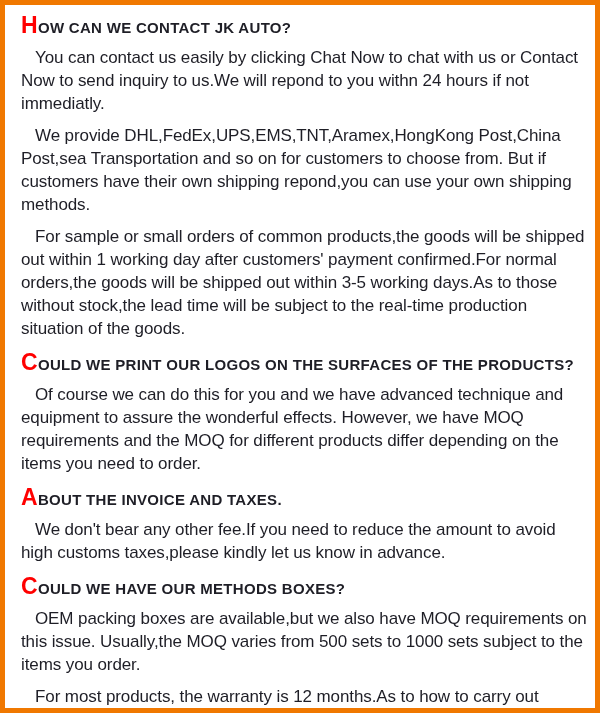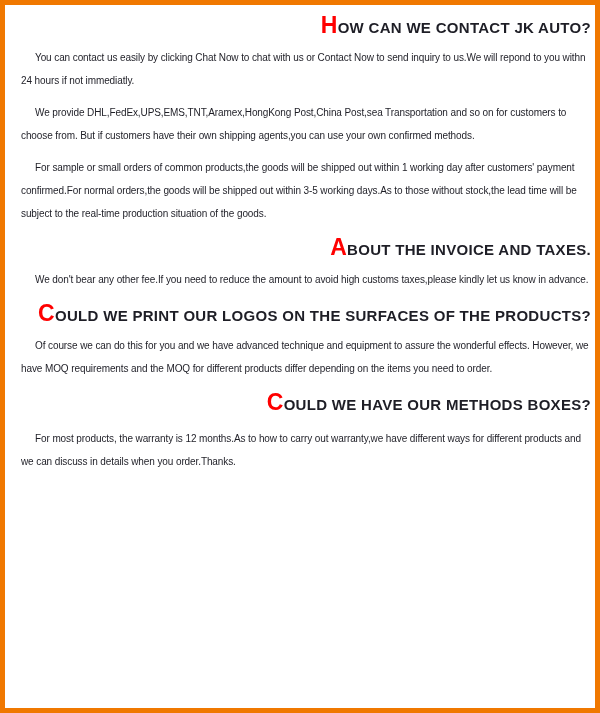--- a/index.html
+++ b/index.html
@@ -20,65 +20,65 @@
   }
   .faq-section { margin: 0 0 9px 0; }
   .faq-heading {
     margin: 0 0 5px 0;
     font-size: 15px;
     font-weight: bold;
     line-height: 26px;
     letter-spacing: 0.3px;
     color: var(--text-color, #1E1E26);
     white-space: nowrap;
-    text-align: right;
   }
   .dropcap {
     font-size: 23px;
     font-weight: bold;
     color: var(--dropcap-color, #FF0000);
   }
   .faq-body {
     margin: 0;
-    font-size: 10px;
+    font-size: 17px;
     line-height: 23px;
     letter-spacing: -0.1px;
     color: var(--text-color, #1E1E26);
     text-indent: 14px;
   }
 </style>
 </head>
 <body>
 
 <div class="page">
 
   <section class="faq-section">
     <h2 class="faq-heading"><span class="dropcap">H</span><span>OW CAN WE CONTACT JK AUTO?</span></h2>
     <p class="faq-body">You can contact us easily by clicking Chat Now to chat with us or Contact Now to send inquiry to us.We will repond to you withn 24 hours if not immediatly.</p>
   </section>
 
   <section class="faq-section">
-    <p class="faq-body">We provide DHL,FedEx,UPS,EMS,TNT,Aramex,HongKong Post,China Post,sea Transportation and so on for customers to choose from. But if customers have their own shipping agents,you can use your own confirmed methods.</p>
+    <p class="faq-body">We provide DHL,FedEx,UPS,EMS,TNT,Aramex,HongKong Post,China Post,sea Transportation and so on for customers to choose from. But if customers have their own shipping repond,you can use your own shipping methods.</p>
   </section>
 
   <section class="faq-section">
     <p class="faq-body">For sample or small orders of common products,the goods will be shipped out within 1 working day after customers' payment confirmed.For normal orders,the goods will be shipped out within 3-5 working days.As to those without stock,the lead time will be subject to the real-time production situation of the goods.</p>
+  </section>
+
+  <section class="faq-section">
+    <h2 class="faq-heading"><span class="dropcap">C</span><span>OULD WE PRINT OUR LOGOS ON THE SURFACES OF THE PRODUCTS?</span></h2>
+    <p class="faq-body">Of course we can do this for you and we have advanced technique and equipment to assure the wonderful effects. However, we have MOQ requirements and the MOQ for different products differ depending on the items you need to order.</p>
   </section>
 
   <section class="faq-section">
     <h2 class="faq-heading"><span class="dropcap">A</span><span>BOUT THE INVOICE AND TAXES.</span></h2>
     <p class="faq-body">We don't bear any other fee.If you need to reduce the amount to avoid high customs taxes,please kindly let us know in advance.</p>
   </section>
 
   <section class="faq-section">
-    <h2 class="faq-heading"><span class="dropcap">C</span><span>OULD WE PRINT OUR LOGOS ON THE SURFACES OF THE PRODUCTS?</span></h2>
-    <p class="faq-body">Of course we can do this for you and we have advanced technique and equipment to assure the wonderful effects. However, we have MOQ requirements and the MOQ for different products differ depending on the items you need to order.</p>
-  </section>
-
-  <section class="faq-section">
     <h2 class="faq-heading"><span class="dropcap">C</span><span>OULD WE HAVE OUR METHODS BOXES?</span></h2>
+    <p class="faq-body">OEM packing boxes are available,but we also have MOQ requirements on this issue. Usually,the MOQ varies from 500 sets to 1000 sets subject to the items you order.</p>
   </section>
 
   <section class="faq-section">
     <p class="faq-body">For most products, the warranty is 12 months.As to how to carry out warranty,we have different ways for different products and we can discuss in details when you order.Thanks.</p>
   </section>
 
 </div>
 
 </body></html>

